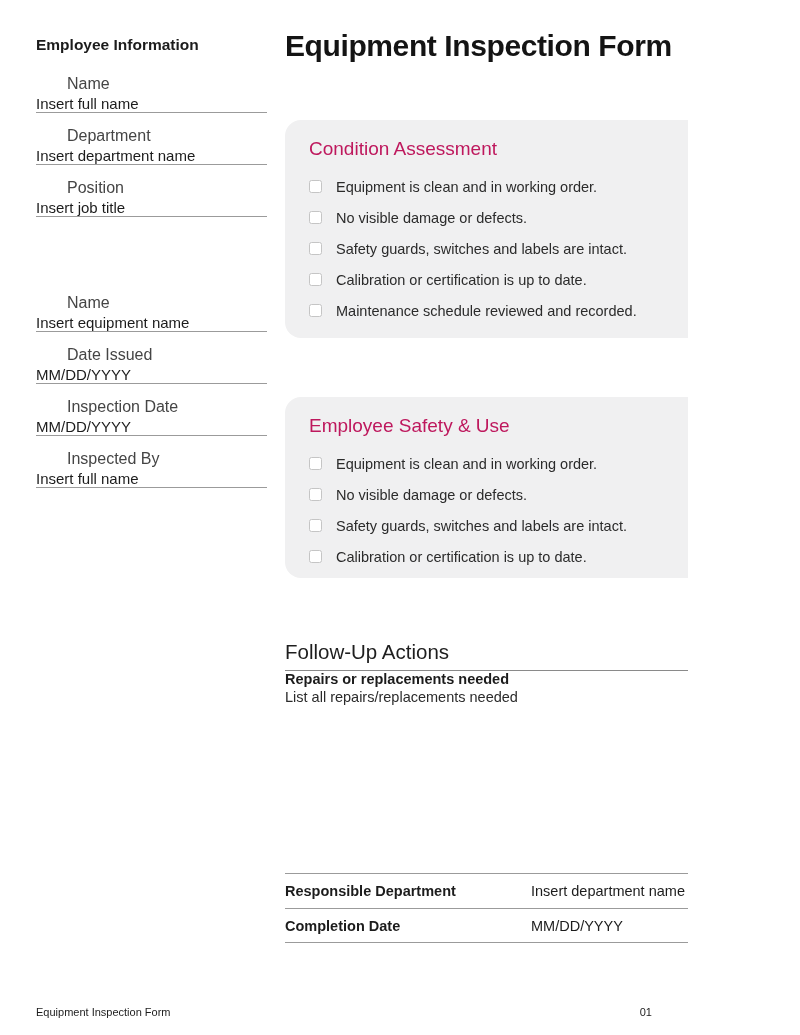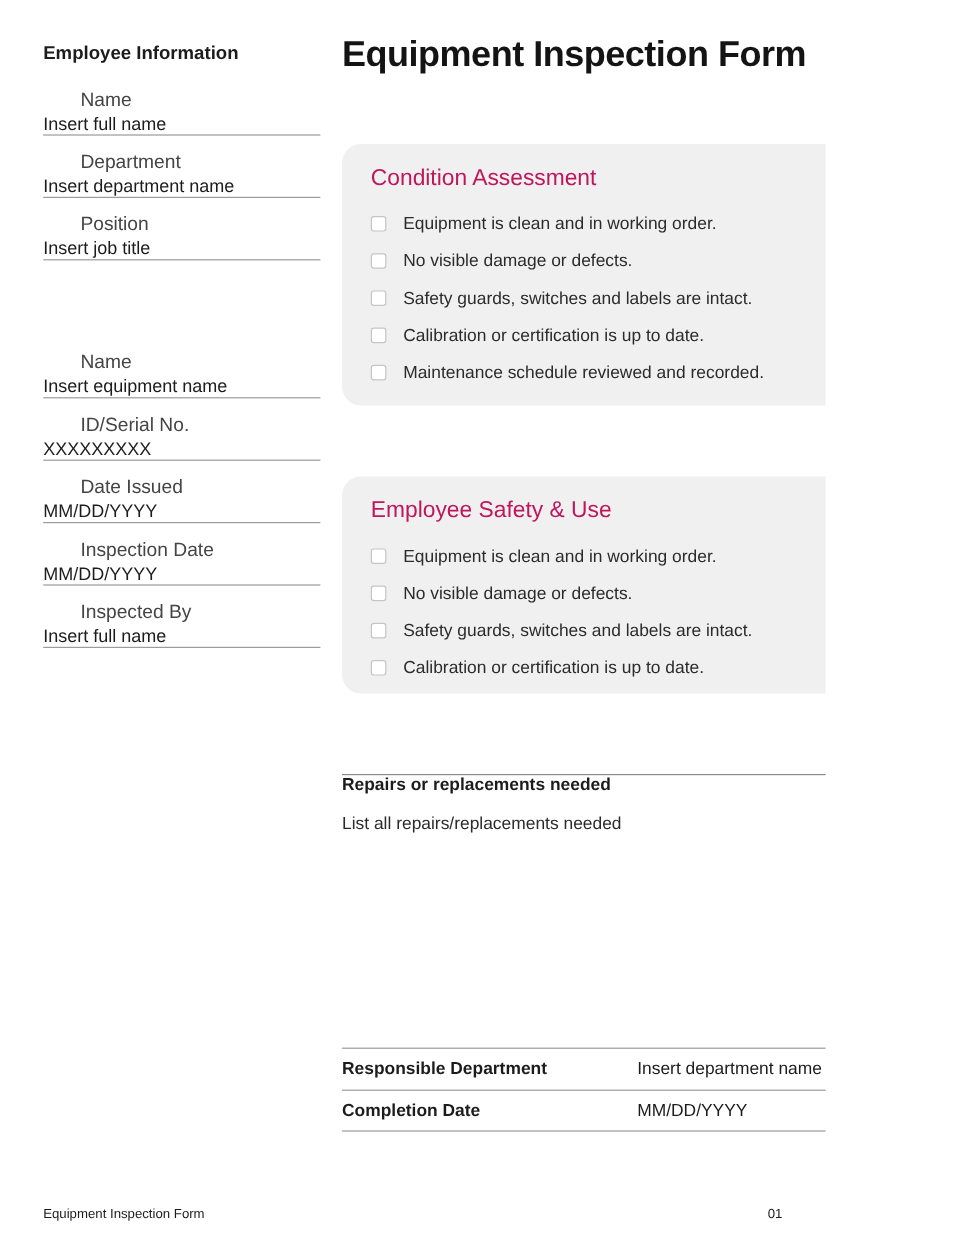--- a/index.html
+++ b/index.html
@@ -110,21 +110,20 @@
     height: 0;
   }
   .repairs-label {
     margin-top: 0;
     font-size: 14.5px;
     line-height: 17px;
     font-weight: 700;
     color: #1c1c1c;
   }
   .repairs-placeholder {
-    margin-top: 15px;
     font-size: 14.5px;
     line-height: 18px;
     color: #2b2b2b;
     cursor: text;
   }
 
   
   #bottom-table { position: absolute; left: 285px; top: 873px; width: 478px; }
   .trow {
     display: flex;
@@ -178,24 +177,20 @@
       <div class="field-value">Insert job title</div>
     </div>
   </section>
 
   <section class="section-left" id="equipment-info">
     <div class="field">
       <div class="field-label">Name</div>
       <div class="field-value">Insert equipment name</div>
     </div>
     <div class="field">
-      <div class="field-label">ID/Serial No.</div>
-      <div class="field-value">XXXXXXXXX</div>
-    </div>
-    <div class="field">
       <div class="field-label">Date Issued</div>
       <div class="field-value">MM/DD/YYYY</div>
     </div>
     <div class="field">
       <div class="field-label">Inspection Date</div>
       <div class="field-value">MM/DD/YYYY</div>
     </div>
     <div class="field">
       <div class="field-label">Inspected By</div>
       <div class="field-value">Insert full name</div>
@@ -242,20 +237,21 @@
       <span class="checkbox"></span>
       <span class="check-label">Safety guards, switches and labels are intact.</span>
     </div>
     <div class="check-row">
       <span class="checkbox"></span>
       <span class="check-label">Calibration or certification is up to date.</span>
     </div>
   </div>
 
   <section id="follow-up">
+    <h3 class="followup-heading">Follow-Up Actions</h3>
     <div class="followup-rule"></div>
     <div class="repairs-label">Repairs or replacements needed</div>
     <div class="repairs-placeholder">List all repairs/replacements needed</div>
   </section>
 
   <div id="bottom-table">
     <div class="trow">
       <div class="tlabel">Responsible Department</div>
       <div class="tvalue">Insert department name</div>
     </div>

